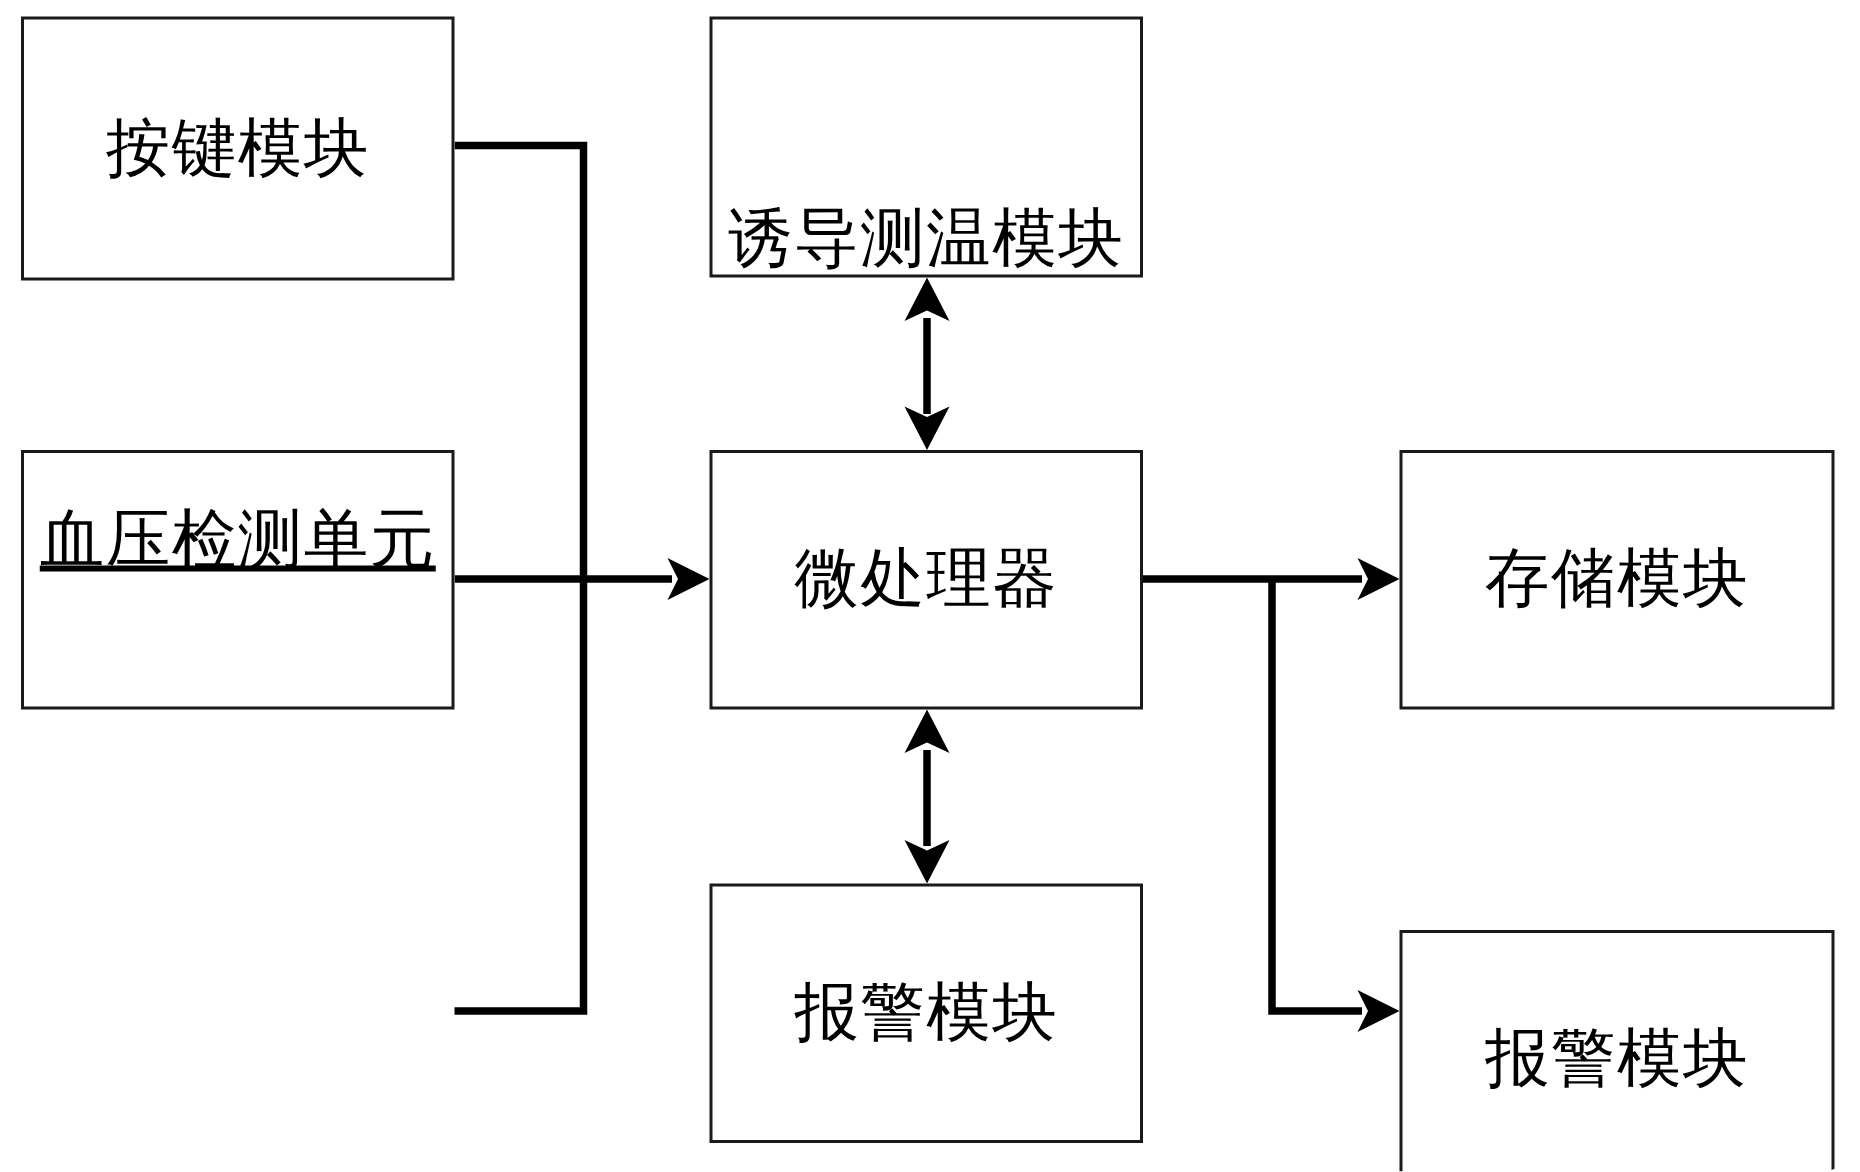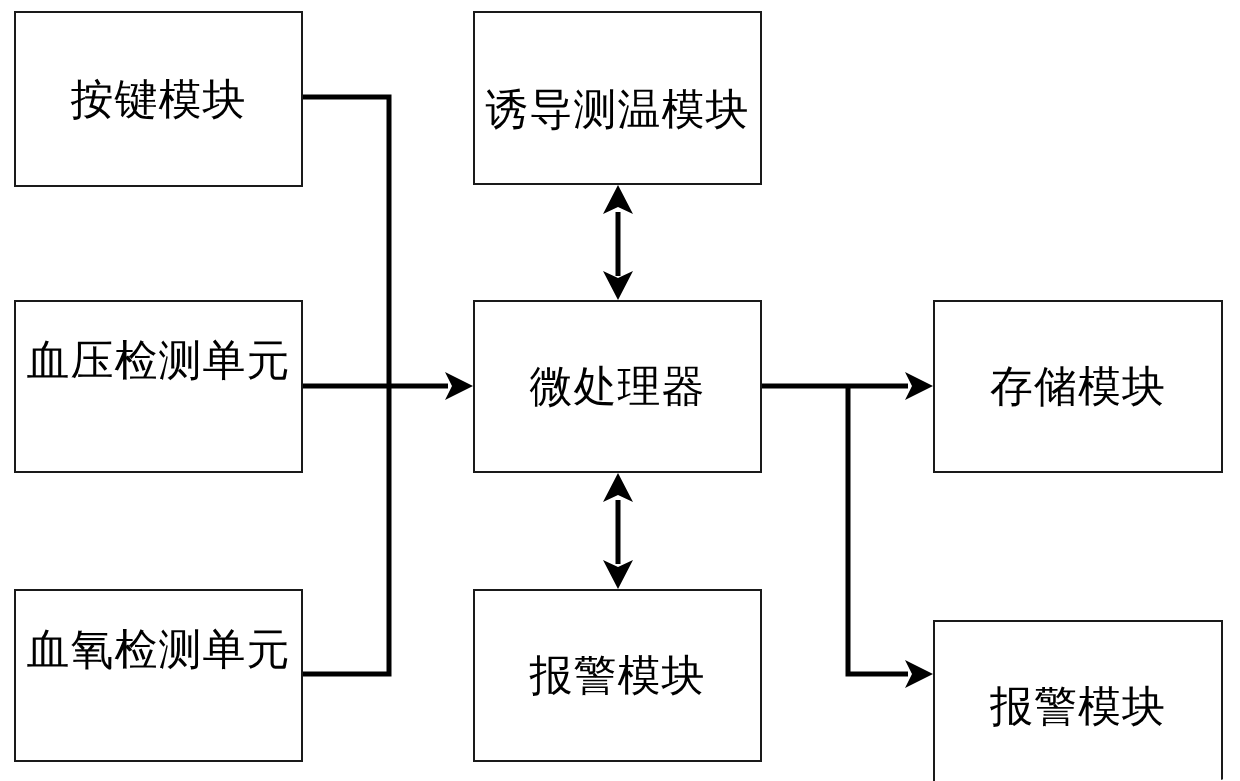--- a/index.html
+++ b/index.html
@@ -33,21 +33,21 @@
     display: block;
     font-family: "DejaVu Serif", "Liberation Serif", serif;
     font-size: 43px;
     line-height: 1.12;
     color: #000000;
     letter-spacing: 1px;
     padding: 0 6px;
     word-break: break-all;
   }
   .node.wrap {
-    align-items: center;
+    align-items: flex-end;
     padding-top: 22px;
   }
   .node.wrap2 {
     align-items: flex-start;
     padding-top: 34px;
   }
   .edge-svg {
     position: absolute;
     left: 0;
     top: 0;
@@ -112,35 +112,32 @@
   </svg>
 
   <div class="node" style="left:14px; top:11px; width:289px; height:176px;">
     <span class="node-label">按键模块</span>
   </div>
 
   <div class="node wrap" style="left:473px; top:11px; width:289px; height:174px;">
     <span class="node-label">诱导测温模块</span>
   </div>
 
-  <div class="node wrap2" style="left:14px; top:300px; width:289px; height:173px;">
+  <div class="node wrap2" style="left:14px; top:300px; width:289px; height:173px;text-decoration:underline;">
     <span class="node-label">血压检测单元</span>
   </div>
 
   <div class="node" style="left:473px; top:300px; width:289px; height:173px;">
     <span class="node-label">微处理器</span>
   </div>
 
   <div class="node" style="left:933px; top:300px; width:290px; height:173px;">
     <span class="node-label">存储模块</span>
   </div>
 
-  <div class="node wrap2" style="left:14px; top:589px; width:289px; height:173px;">
-    <span class="node-label">血氧检测单元</span>
-  </div>
 
   <div class="node" style="left:473px; top:589px; width:289px; height:173px;">
     <span class="node-label">报警模块</span>
   </div>
 
   <div class="node" style="left:933px; top:620px; width:290px; height:173px;">
     <span class="node-label">报警模块</span>
   </div>
 
 </div>

